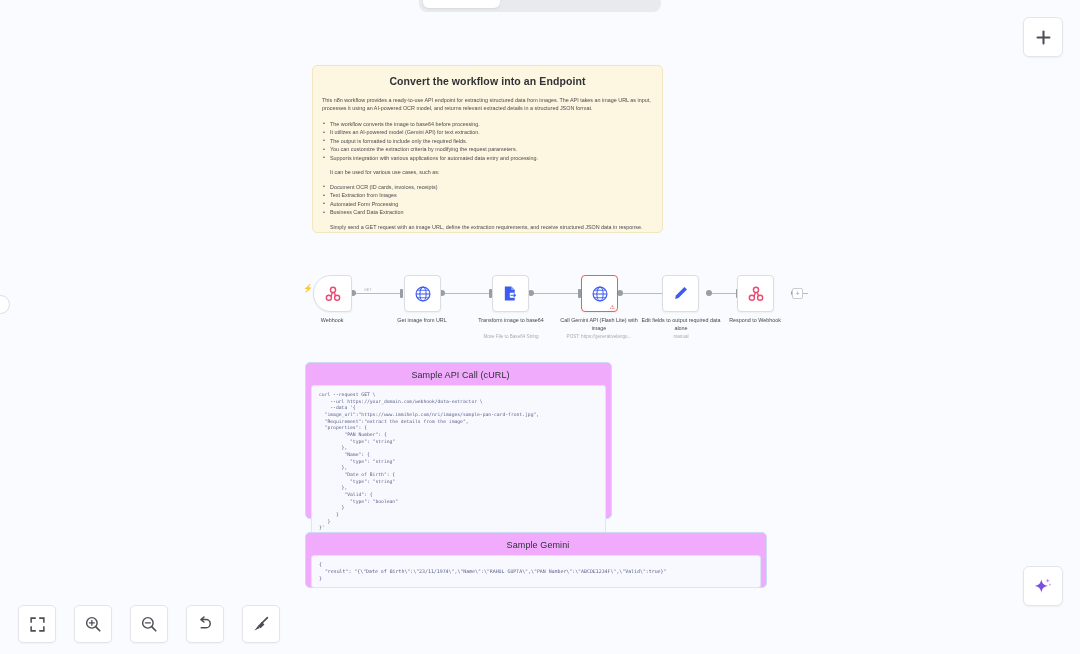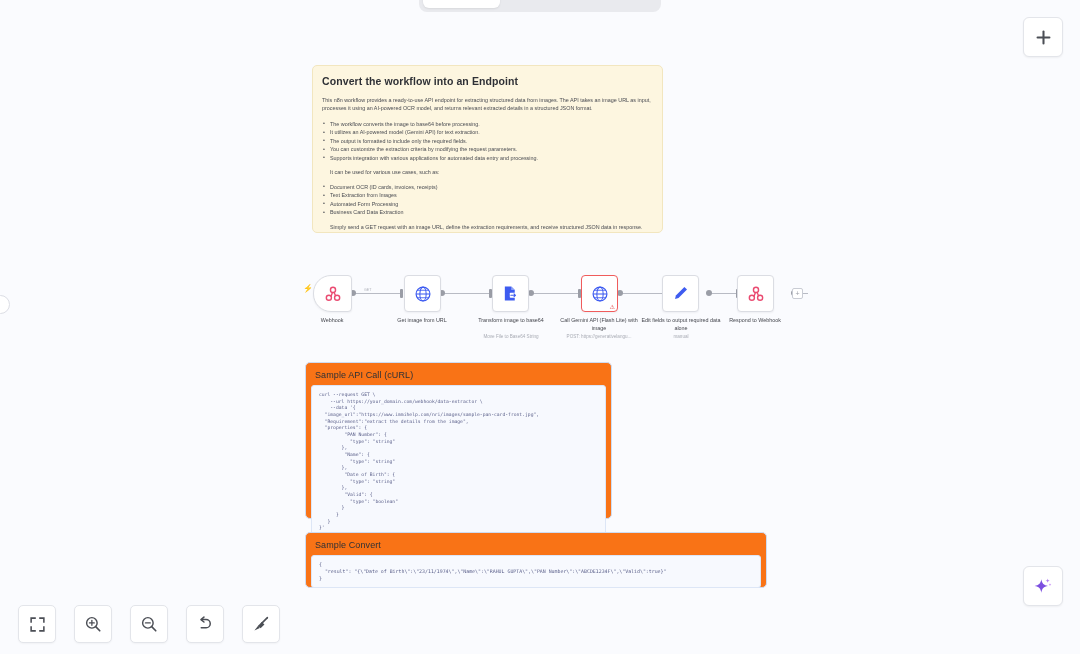--- a/index.html
+++ b/index.html
@@ -67,20 +67,21 @@
     background: #fdf6e0;
     border: 1px solid #f2e6bf;
     padding: 9px 9px 8px 9px;
   }
   .sticky-title {
     font-size: 10.5px;
     font-weight: bold;
     color: #2f3136;
     margin-bottom: 9px;
     letter-spacing: .1px;
+    text-align: center;
   }
   .sticky-para {
     font-size: 5.4px;
     line-height: 1.55;
     color: #4a4c52;
     margin-bottom: 7px;
   }
   .sticky-list {
     list-style: none;
     margin: 0 0 6px 0;
@@ -108,21 +109,21 @@
   }
   .sticky-foot {
     font-size: 5.4px;
     line-height: 1.55;
     color: #4a4c52;
     margin: 6px 0 0 8px;
   }
 
   
   .sticky-blue {
-    background: #f97316;
+    background: #f0abfc;
     border: 1px solid #cddcf3;
     padding: 6px 5px 5px 5px;
   }
   .sticky-blue .sticky-title {
     font-size: 9px;
     font-weight: normal;
     color: #2f3136;
     margin: 1px 0 5px 4px;
   }
   .code-box {
@@ -452,21 +453,21 @@
          "Valid": {
            "type": "boolean"
         }
       }
    }
 }'</pre>
     </div>
   </div>
 
   <div class="sticky sticky-blue" id="sticky-output">
-    <div class="sticky-title">Sample Convert</div>
+    <div class="sticky-title">Sample Gemini</div>
     <div class="code-box">
       <pre class="code">{
   "result": "{\"Date of Birth\":\"23/11/1974\",\"Name\":\"RAHUL GUPTA\",\"PAN Number\":\"ABCDE1234F\",\"Valid\":true}"
 }</pre>
     </div>
   </div>
 
   <div class="toolbar">
     <div class="tool-btn">
       <svg width="17" height="17" viewBox="0 0 24 24">

